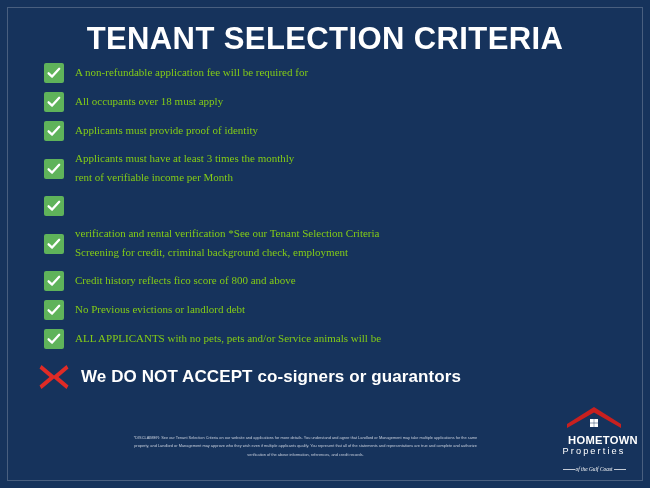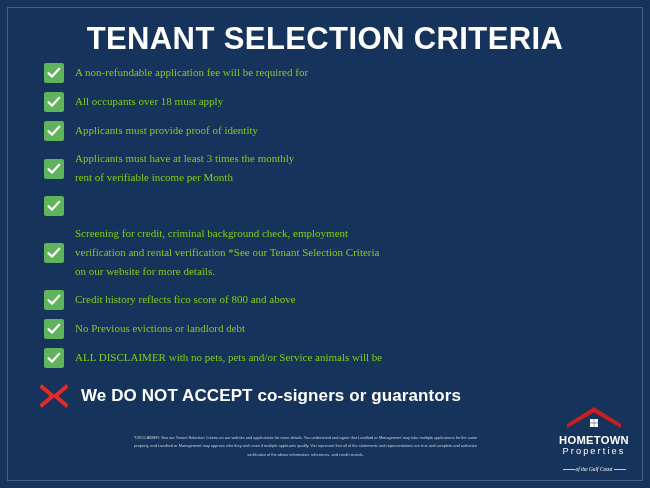--- a/index.html
+++ b/index.html
@@ -127,20 +127,21 @@
     margin: 0 auto 1px auto;
     width: 68px;
   }
   .logo-name {
     color: #ffffff;
     font-size: 11.2px;
     font-weight: bold;
     letter-spacing: 0.3px;
     font-family: "Liberation Sans", sans-serif;
     line-height: 12px;
+    text-align: right;
   }
   .logo-sub {
     color: #ffffff;
     font-size: 9.2px;
     letter-spacing: 2.1px;
     font-family: "Liberation Sans", sans-serif;
     line-height: 11px;
   }
   .logo-tag {
     color: #ffffff;
@@ -227,23 +228,22 @@
       </span>
     </div>
 
     <div class="item three-line">
       <span class="check">
         <svg width="16" height="16" viewBox="0 0 16 16">
             <path d="M2.6 8.3 L6.1 11.6 L13.2 3.8" stroke="#ffffff" stroke-width="2.3" fill="none" stroke-linecap="round" stroke-linejoin="round"></path>
           </svg>
       </span>
       <span class="item-text">
+        <span class="line">verification and rental verification *See our Tenant Selection Criteria</span>
         <span class="line">Screening for credit, criminal background check, employment</span>
-        <span class="line">verification and rental verification *See our Tenant Selection Criteria</span>
-        <span class="line">on our website for more details.</span>
       </span>
     </div>
 
     <div class="item">
       <span class="check">
         <svg width="16" height="16" viewBox="0 0 16 16">
             <path d="M2.6 8.3 L6.1 11.6 L13.2 3.8" stroke="#ffffff" stroke-width="2.3" fill="none" stroke-linecap="round" stroke-linejoin="round"></path>
           </svg>
       </span>
       <span class="item-text">
@@ -262,21 +262,21 @@
       </span>
     </div>
 
     <div class="item two-line">
       <span class="check">
         <svg width="16" height="16" viewBox="0 0 16 16">
             <path d="M2.6 8.3 L6.1 11.6 L13.2 3.8" stroke="#ffffff" stroke-width="2.3" fill="none" stroke-linecap="round" stroke-linejoin="round"></path>
           </svg>
       </span>
       <span class="item-text">
-        <span class="line">ALL DISCLAIMER with no pets, pets and/or Service animals will be</span>
+        <span class="line">ALL APPLICANTS with no pets, pets and/or Service animals will be</span>
       </span>
     </div>
 
     <div class="nope-row">
       <span class="x-mark">
         <svg width="34" height="30" viewBox="0 0 34 30">
           <path d="M4.5 3 L17 13.5 L29.5 3 L31.5 6.5 L21.5 15 L31.5 23.5 L29.5 27 L17 16.5 L4.5 27 L2.5 23.5 L12.5 15 L2.5 6.5 Z" fill="#e02b26"></path>
         </svg>
       </span>
       <span class="nope-text">We DO NOT ACCEPT co-signers or guarantors</span>

